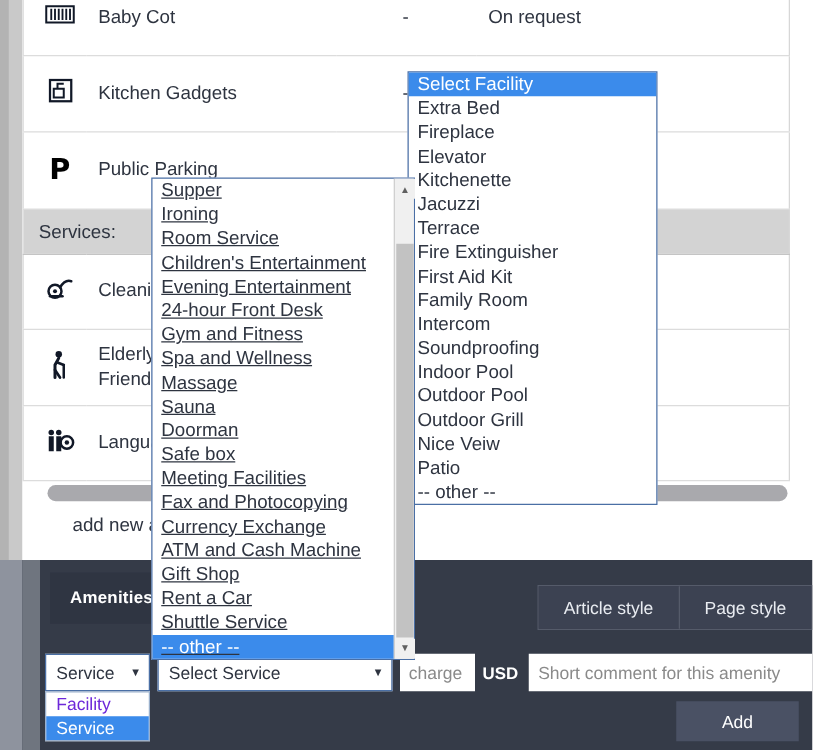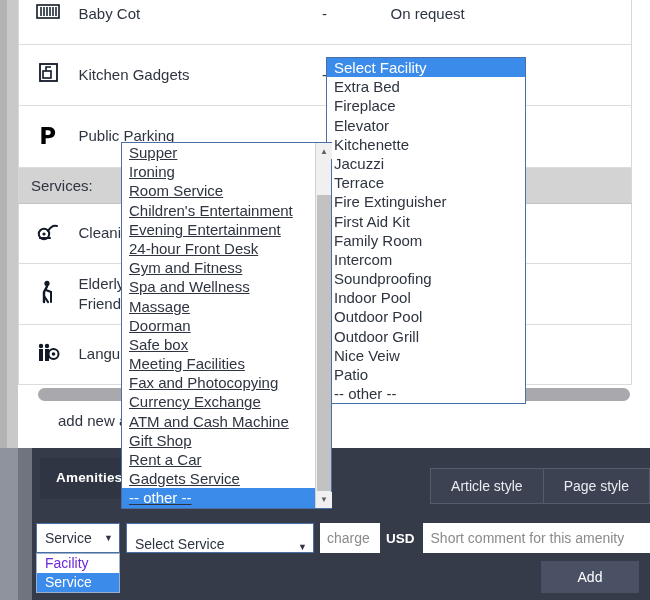--- a/index.html
+++ b/index.html
@@ -122,21 +122,21 @@
     display: flex; align-items: stretch;
   }
   .sel-type {
     width: 84px; background: #ffffff; border: 1px solid #4a6fa5;
     display: flex; align-items: center; justify-content: space-between;
     padding: 0 6px 0 8px; font-size: 14px; color: #2e3440;
   }
   .sel-service {
     width: 188px; margin-left: 6px;
     background: #ffffff; border: 1px solid #4a6fa5;
-    display: flex; align-items: flex-end; justify-content: space-between;
+    display: flex; align-items: center; justify-content: space-between;
     padding: 0 6px 0 8px; font-size: 14px; color: #2e3440;
   }
   .caret { font-size: 9px; color: #2e3440; }
   .fld-charge {
     width: 60px; margin-left: 6px; background: #ffffff;
     display: flex; align-items: center; padding-left: 7px;
     font-size: 14px; color: #8a8a8a;
   }
   .lbl-usd {
     margin-left: 6px; display: flex; align-items: center;
@@ -397,29 +397,30 @@
     <div class="list-items">
         <div class="opt">Supper</div>
         <div class="opt">Ironing</div>
         <div class="opt">Room Service</div>
         <div class="opt">Children's Entertainment</div>
         <div class="opt">Evening Entertainment</div>
         <div class="opt">24-hour Front Desk</div>
         <div class="opt">Gym and Fitness</div>
         <div class="opt">Spa and Wellness</div>
         <div class="opt">Massage</div>
+        <div class="opt">Sauna</div>
         <div class="opt">Doorman</div>
         <div class="opt">Safe box</div>
         <div class="opt">Meeting Facilities</div>
         <div class="opt">Fax and Photocopying</div>
         <div class="opt">Currency Exchange</div>
         <div class="opt">ATM and Cash Machine</div>
         <div class="opt">Gift Shop</div>
         <div class="opt">Rent a Car</div>
-        <div class="opt">Gadgets Service</div>
+        <div class="opt">Shuttle Service</div>
         <div class="opt sel">-- other --</div>
       </div>
     <div class="list-scroll">
       <div class="sb-arrow up">▲</div>
       <div class="sb-thumb"></div>
       <div class="sb-arrow down">▼</div>
     </div>
   </div>
 
 </div>

